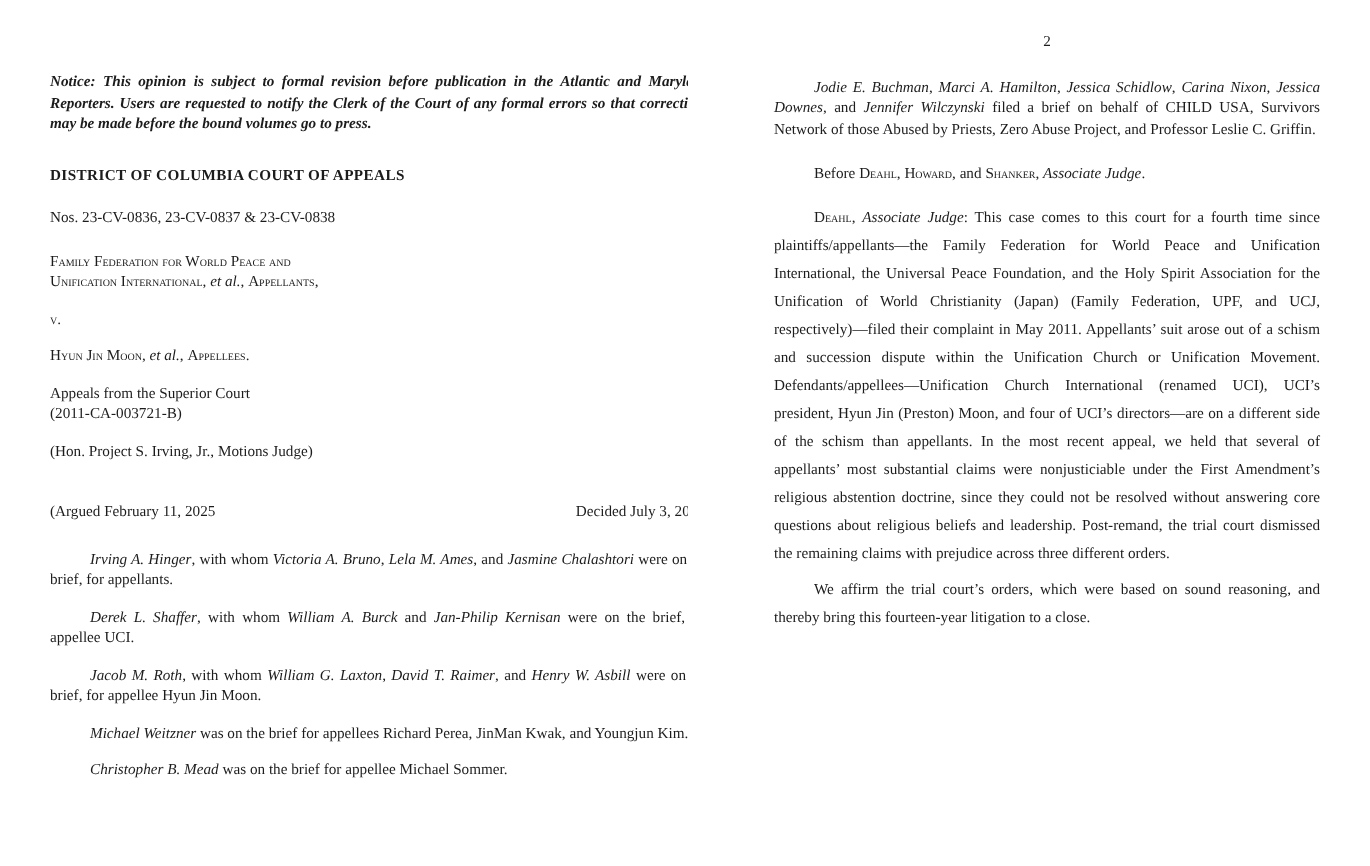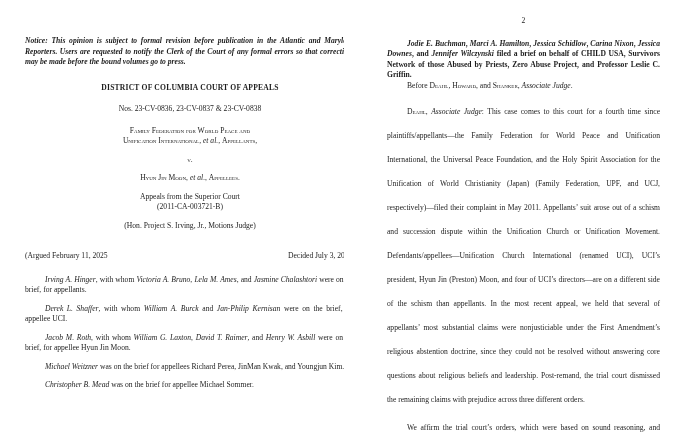--- a/index.html
+++ b/index.html
@@ -23,21 +23,21 @@
   .page-right { left: 344px; width: 341px; padding: 16px 25px 0 43px; }
 
   .i  { font-style: italic; }
   .sc { font-variant: small-caps; }
 
   .notice {
     font-weight: bold; font-style: italic;
     text-align: justify;
     margin-bottom: 15px;
   }
-  .center { text-align: center; }
+  .center { }
   .court-name {
     font-weight: bold;
     letter-spacing: 0.2px;
     margin-bottom: 11px;
   }
   .blk  { margin-bottom: 11px; }
   .blk8 { margin-bottom: 8px; }
   .dates-row {
     display: flex; justify-content: space-between;
     margin: 20px 0 13px 0;
@@ -45,28 +45,27 @@
   }
   .counsel {
     text-align: justify;
     text-indent: 20px;
     margin-bottom: 8px;
   }
   .pageno { text-align: center; margin-bottom: 12px; }
   .amici {
     text-align: justify;
     text-indent: 20px;
-    margin-bottom: 0;
-    font-weight: bold;
+    margin-bottom: 12px;
   }
   .before { text-indent: 20px; margin-bottom: 9px; }
   .opinion {
     text-align: justify;
     text-indent: 20px;
-    line-height: 24px;
+    line-height: 14px;
     margin-bottom: 4px;
   }
 </style>
 </head>
 <body>
 
 <div class="canvas">
 
   <div class="page page-left">
     <p class="notice">Notice: This opinion is subject to formal revision before publication in the Atlantic and Maryland Reporters.  Users are requested to notify the Clerk of the Court of any formal errors so that corrections may be made before the bound volumes go to press.</p>

